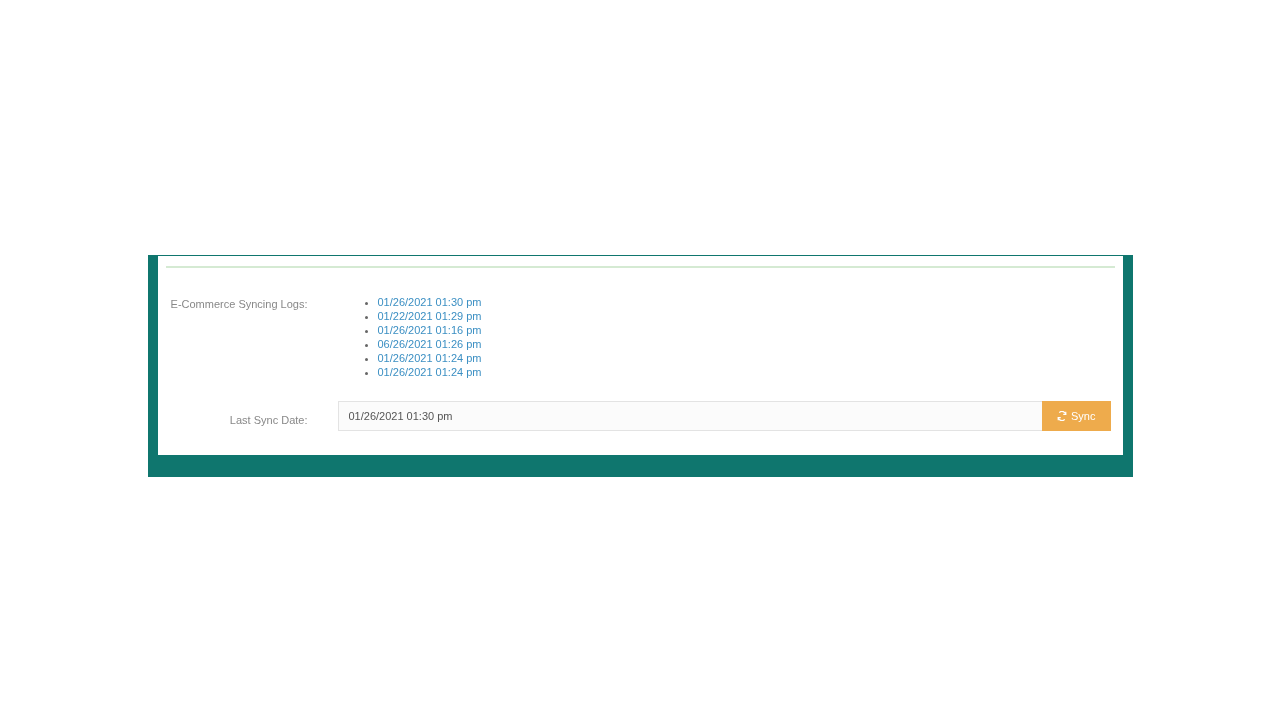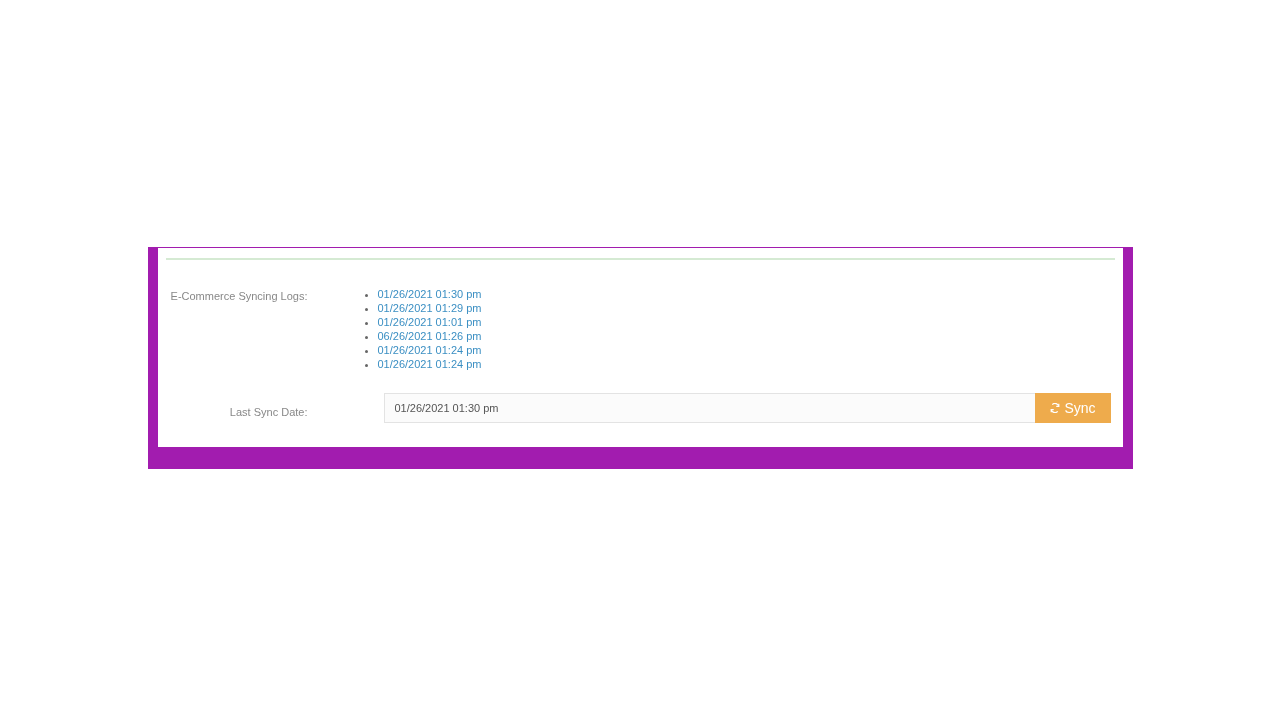--- a/index.html
+++ b/index.html
@@ -13,23 +13,23 @@
       font-size: 12px;
       color: #555;
     }
     .page-wrapper {
       padding-top: 247px;
       width: 1280px;
       height: 720px;
       position: relative;
     }
     .outer-container {
-      margin: 0 auto;
+      margin: 8px auto;
       width: 985px;
-      background: #a21caf;
+      background: #0f766e;
       padding-bottom: 22px;
       padding-top: 1px;
       position: relative;
     }
     .inner-panel {
       background: #ffffff;
       margin: 0 10px 0 10px;
       padding: 10px 0 24px 0;
       position: relative;
     }
@@ -69,21 +69,20 @@
     }
     ul.log-list li a {
       color: #3b8fc3;
       text-decoration: none;
       font-size: 11px;
     }
     .sync-row {
       display: flex;
       align-items: center;
       margin-bottom: 0;
-      gap: 46px;
     }
     .sync-row .form-label-col {
       padding-top: 8px;
     }
     .input-group {
       display: flex;
       width: 100%;
     }
     .sync-input {
       flex: 1;
@@ -94,21 +93,21 @@
       color: #555;
       border-right: none;
       border-radius: 0;
       outline: none;
     }
     .sync-button {
       background: #eeab4c;
       color: #fff;
       border: 1px solid #eeab4c;
       padding: 0 14px;
-      font-size: 14px;
+      font-size: 11px;
       cursor: pointer;
       display: flex;
       align-items: center;
       gap: 4px;
     }
     .sync-icon {
       display: inline-block;
       width: 10px;
       height: 10px;
     }
@@ -122,22 +121,22 @@
 <div class="page-wrapper">
   <div class="outer-container">
     <div class="inner-panel">
       <div class="green-line"></div>
 
       <div class="form-row">
         <div class="form-label-col">E-Commerce Syncing Logs:</div>
         <div class="form-content-col">
           <ul class="log-list">
             <li><a href="#">01/26/2021 01:30 pm</a></li>
-            <li><a href="#">01/26/2021 01:29 pm</a></li>
-            <li><a href="#">01/26/2021 01:01 pm</a></li>
+            <li><a href="#">01/22/2021 01:29 pm</a></li>
+            <li><a href="#">01/26/2021 01:16 pm</a></li>
             <li><a href="#">06/26/2021 01:26 pm</a></li>
             <li><a href="#">01/26/2021 01:24 pm</a></li>
             <li><a href="#">01/26/2021 01:24 pm</a></li>
           </ul>
         </div>
       </div>
 
       <div class="form-row sync-row">
         <div class="form-label-col">Last Sync Date:</div>
         <div class="form-content-col">

